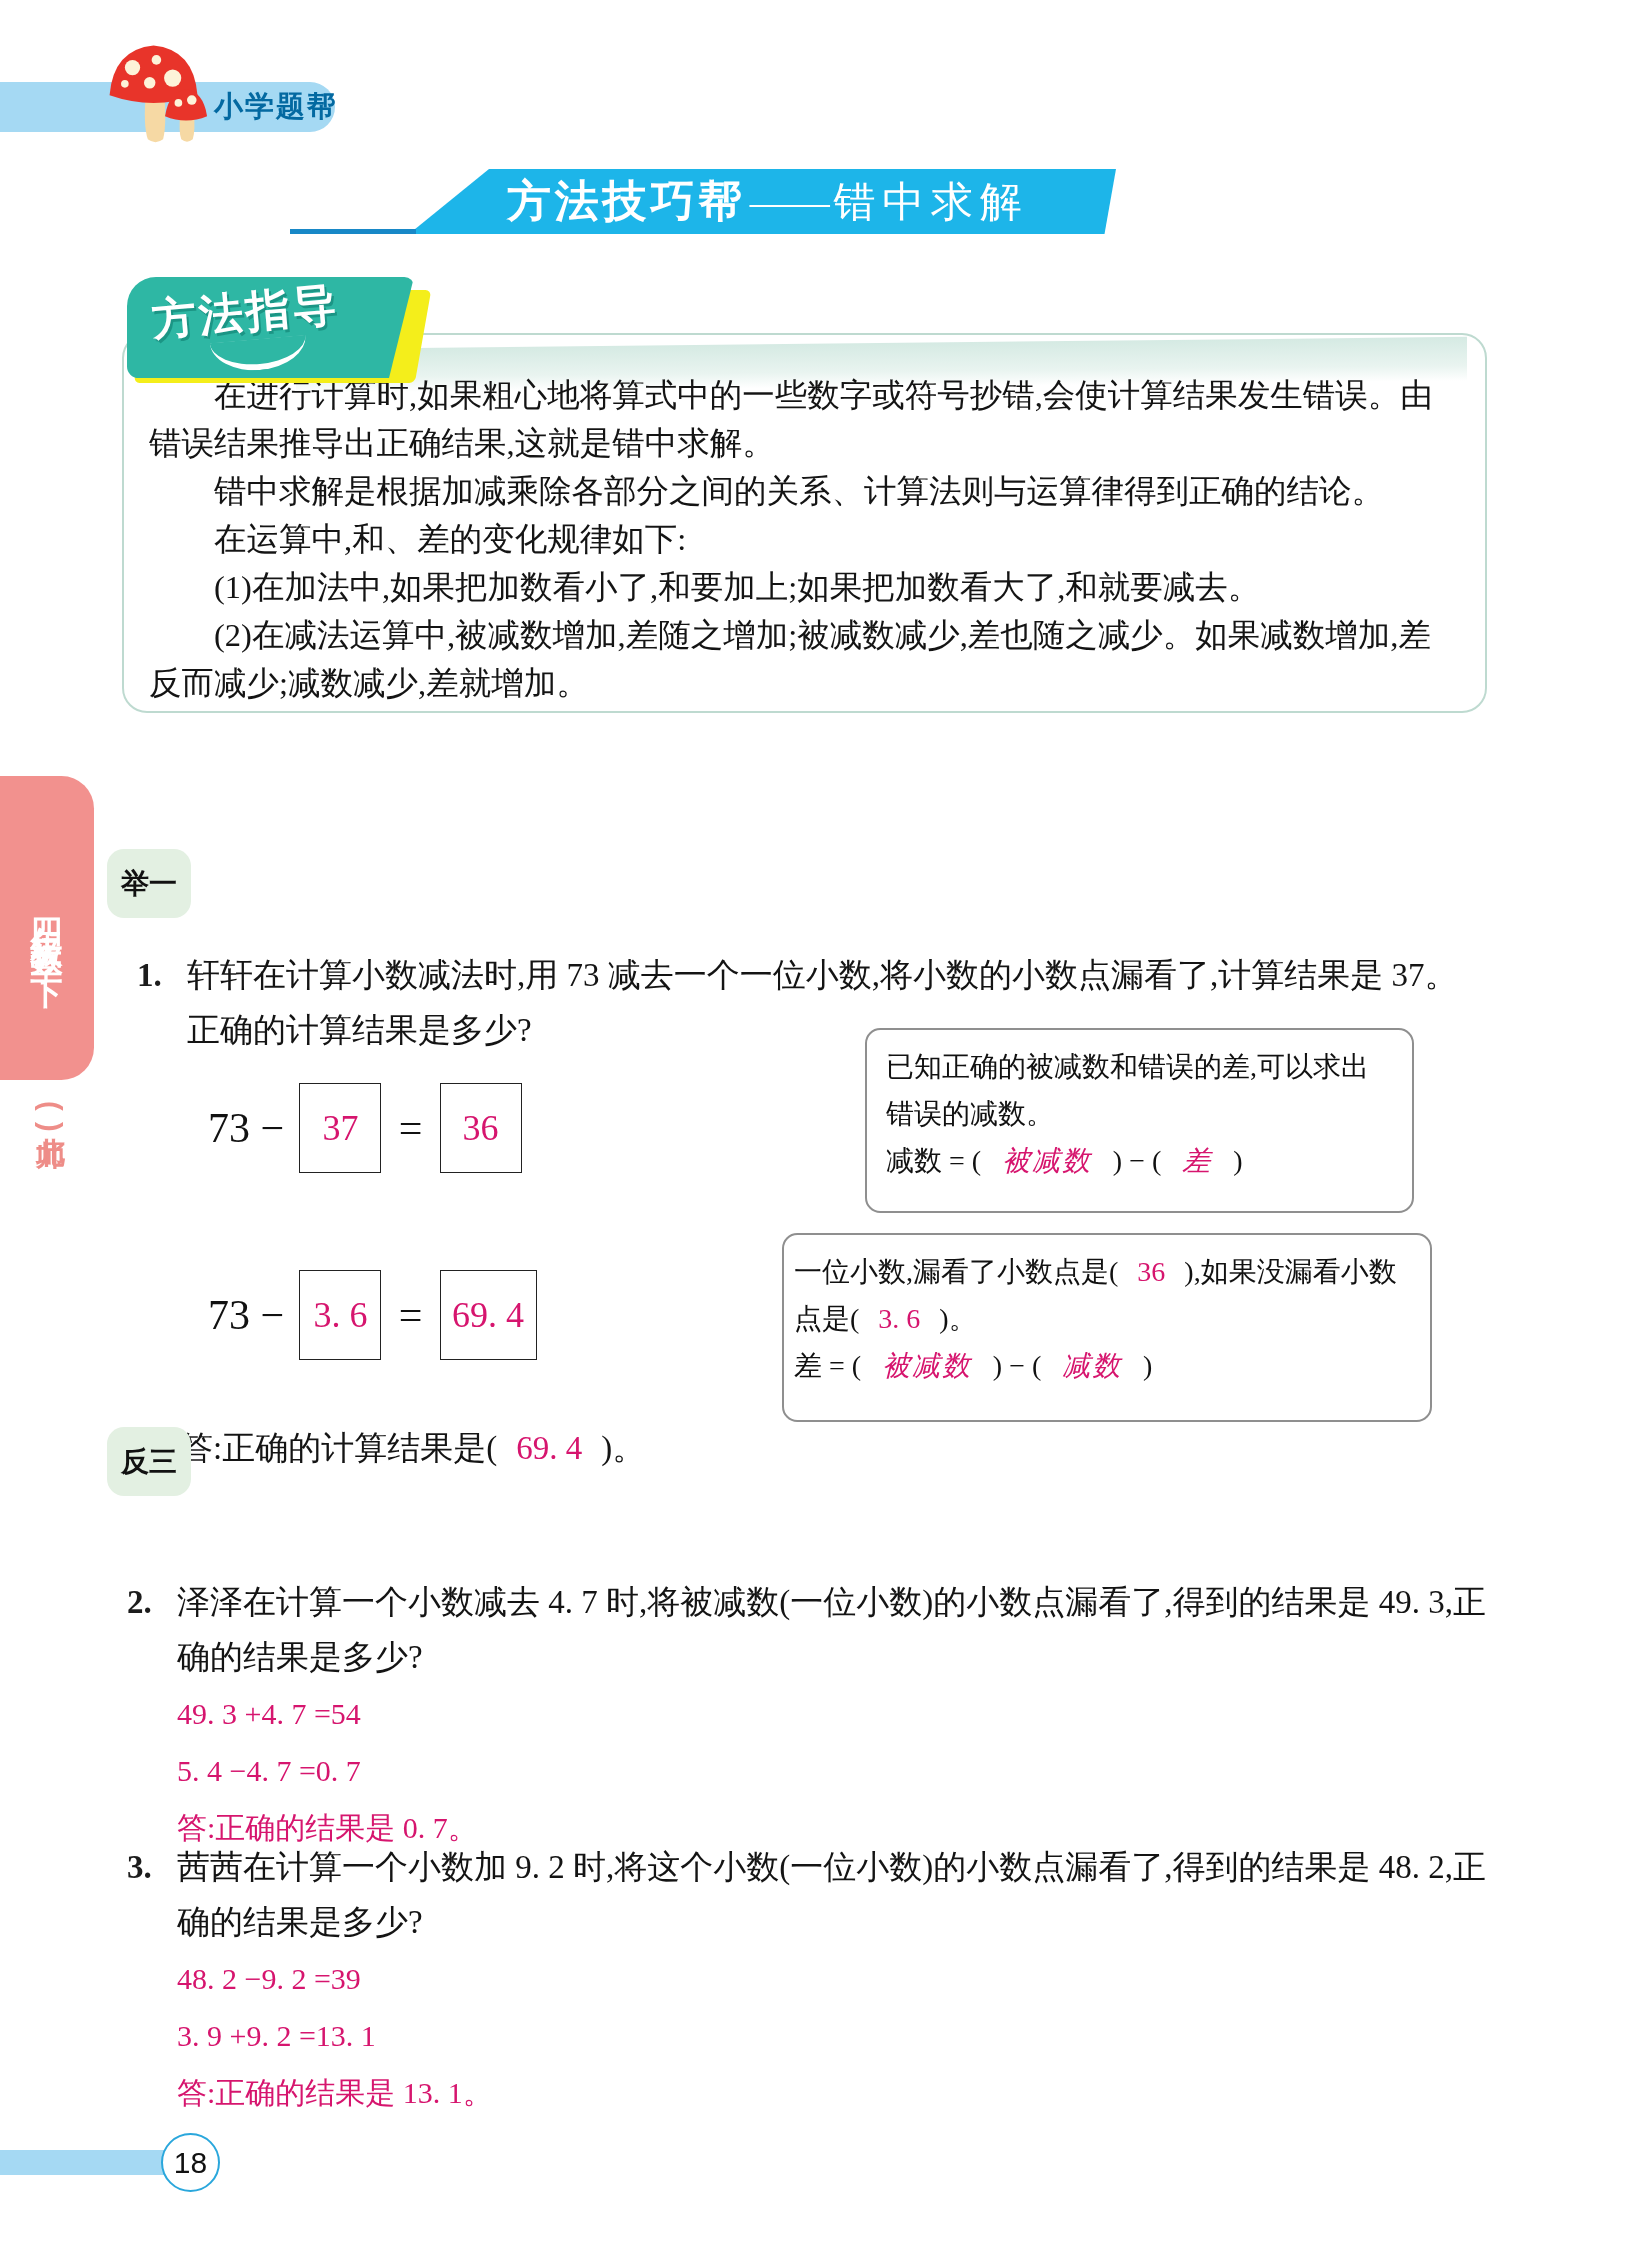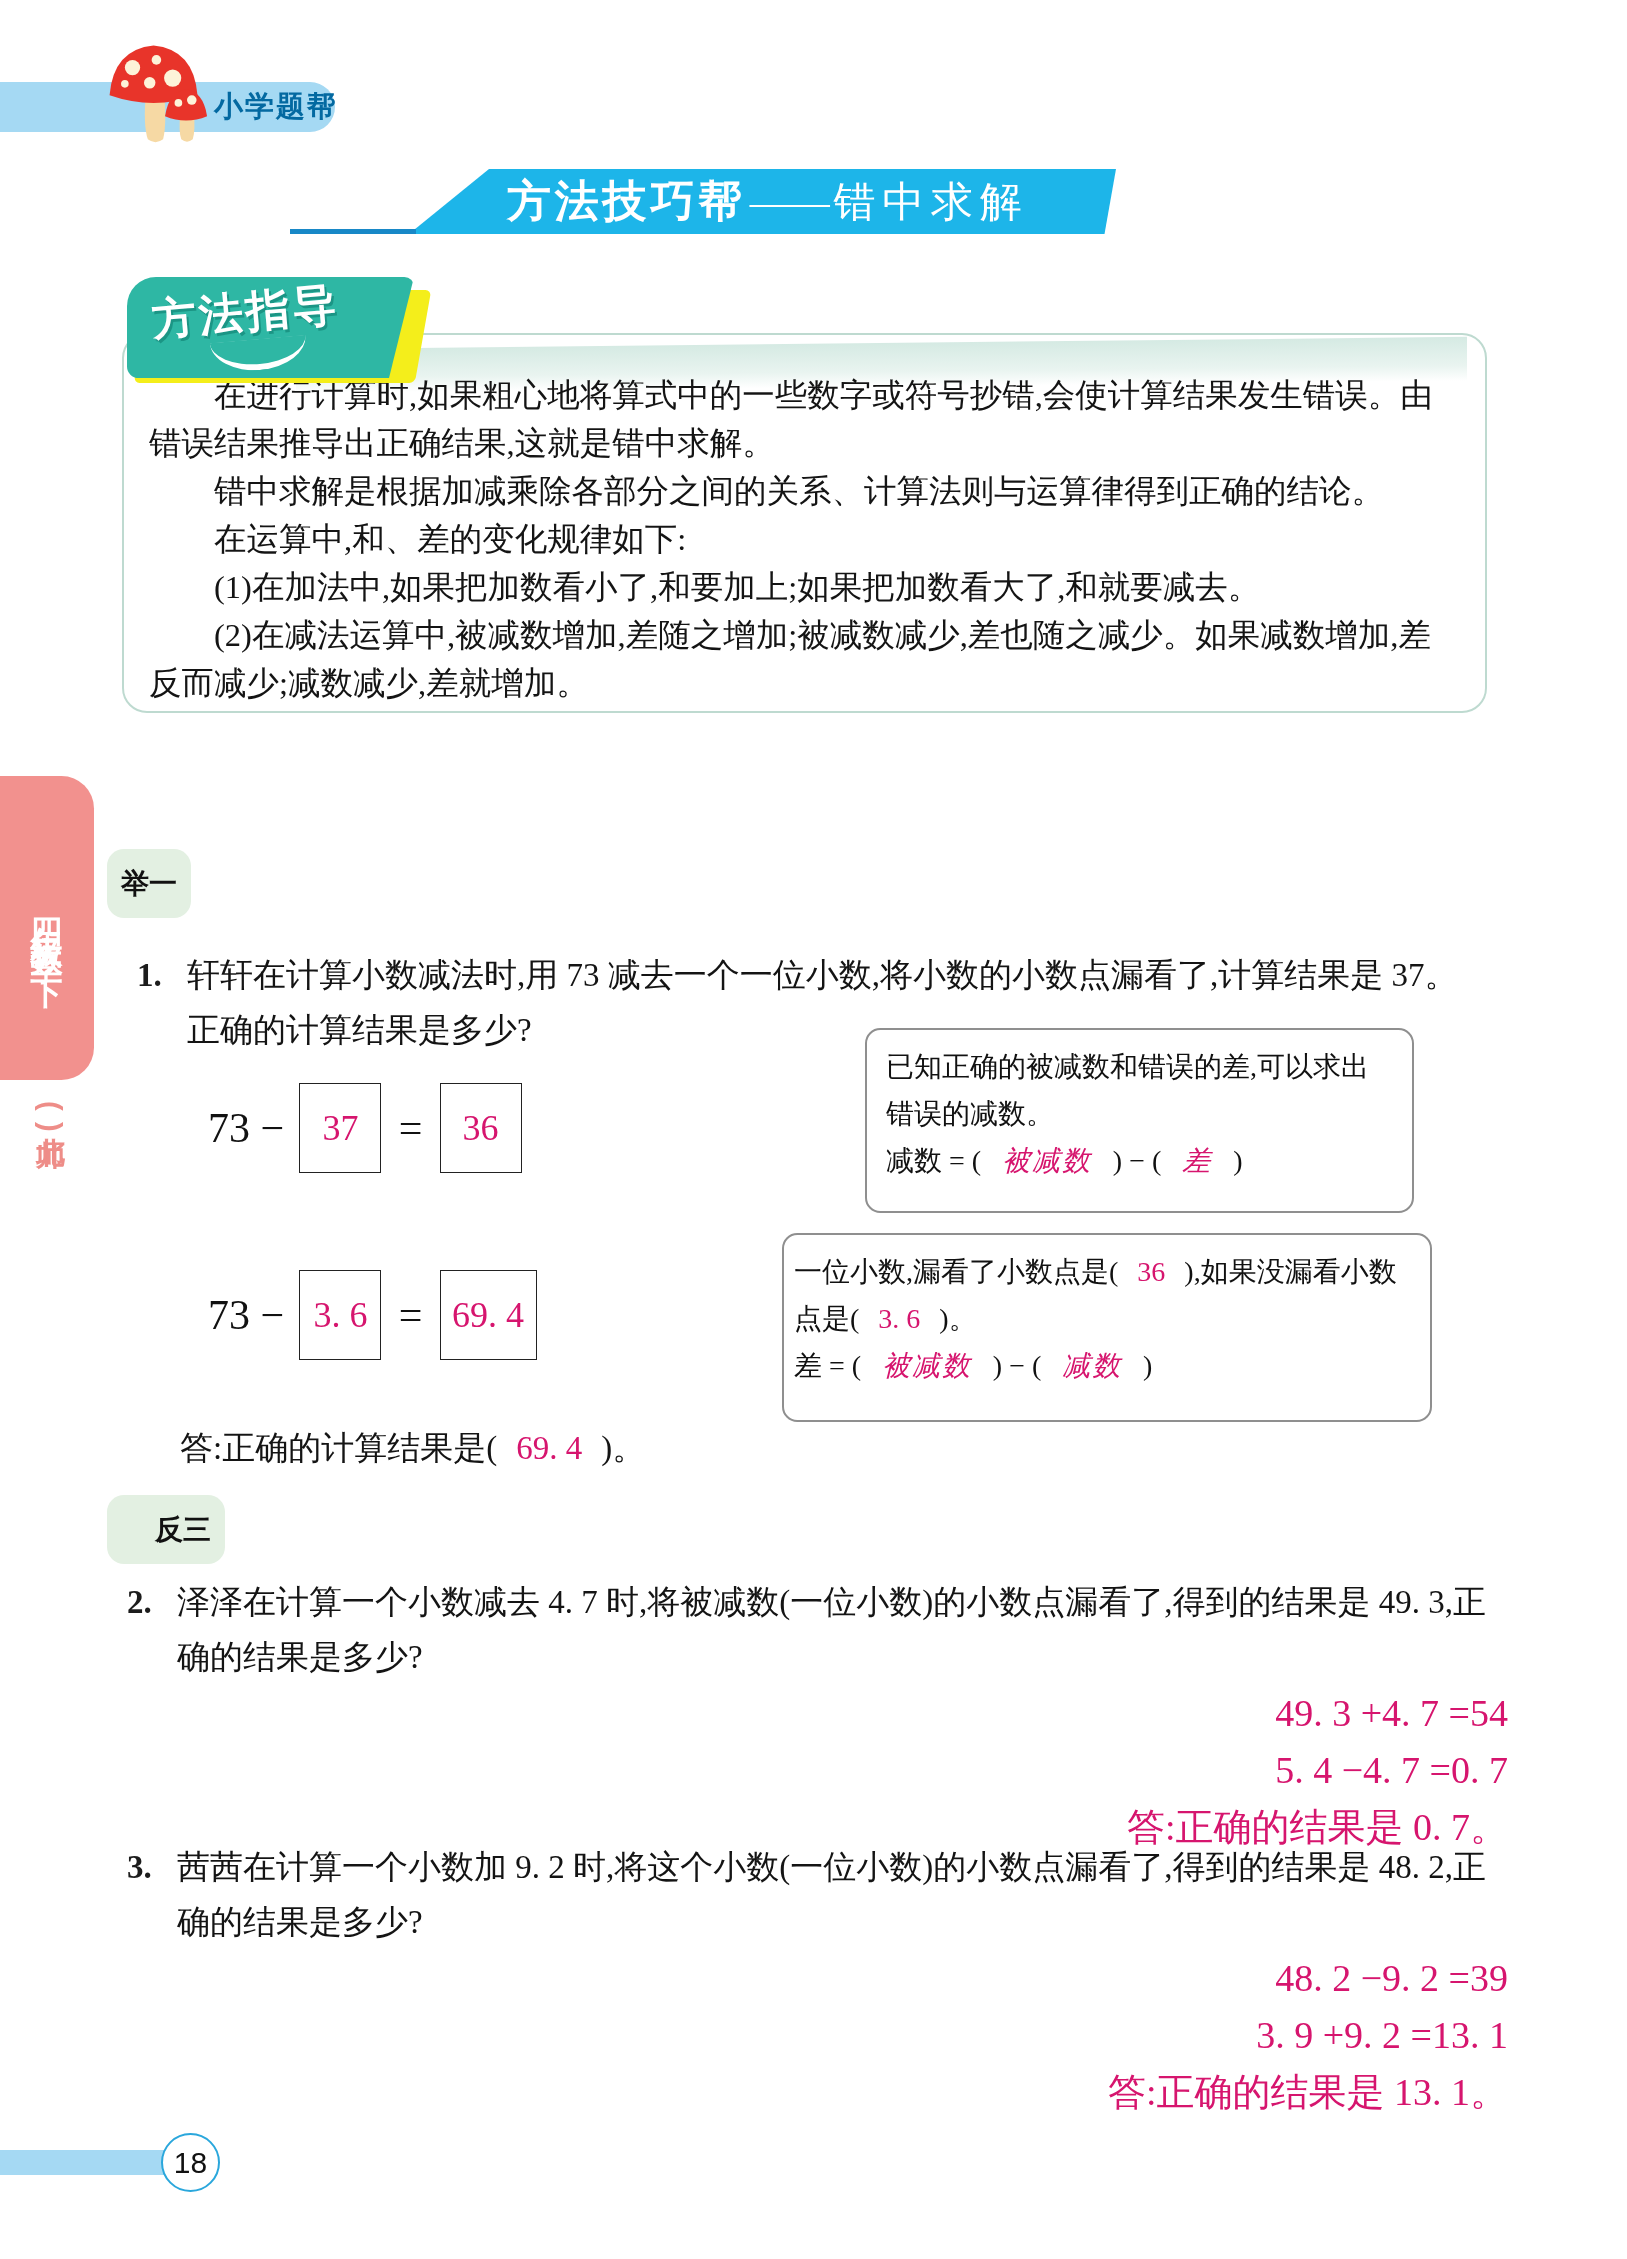--- a/index.html
+++ b/index.html
@@ -90,31 +90,31 @@
   }
 
   
   .badge {
     position:absolute; left:107px; width:84px; height:69px;
     background:var(--badge-green,#e3f0e2); border-radius:17px;
     display:flex; align-items:center; justify-content:center;
     font-family:"Liberation Sans",sans-serif; font-weight:bold; font-size:28px; color:#111;
   }
   .badge-example { top:849px; }
-  .badge-practice { top:1495px;padding-left:34px; }
+  .badge-practice { top:1427px; }
 
   
   .problem { position:absolute; display:flex; }
   .pnum { flex:none; width:50px; font-weight:bold; font-size:33px; line-height:55px; }
   .ptext { font-size:33px; line-height:55px; color:#141414; }
   .ptext p { margin:0; }
   .problem-1 { left:137px; top:948px; width:1369px; }
   .problem-2 { left:127px; top:1575px; width:1381px; }
   .problem-3 { left:127px; top:1840px; width:1381px; }
-  .work { color:var(--magenta,#d6156e); font-size:38px; line-height:57px; margin:0;text-align:right; }
+  .work { color:var(--magenta,#d6156e); font-size:30px; line-height:57px; margin:0; }
   .work:first-of-type { margin-top:5.7px; }
 
   
   .equation { position:absolute; display:flex; align-items:center; font-size:42px; color:#111; }
   .eq1 { left:208px; top:1078px; height:99px; }
   .eq2 { left:208px; top:1262px; height:105px; }
   .eq-box {
     display:flex; align-items:center; justify-content:center;
     border:1.9px solid #222; min-width:82px; height:90px; margin:0 15.3px;
     padding:0 11.5px; box-sizing:border-box;

